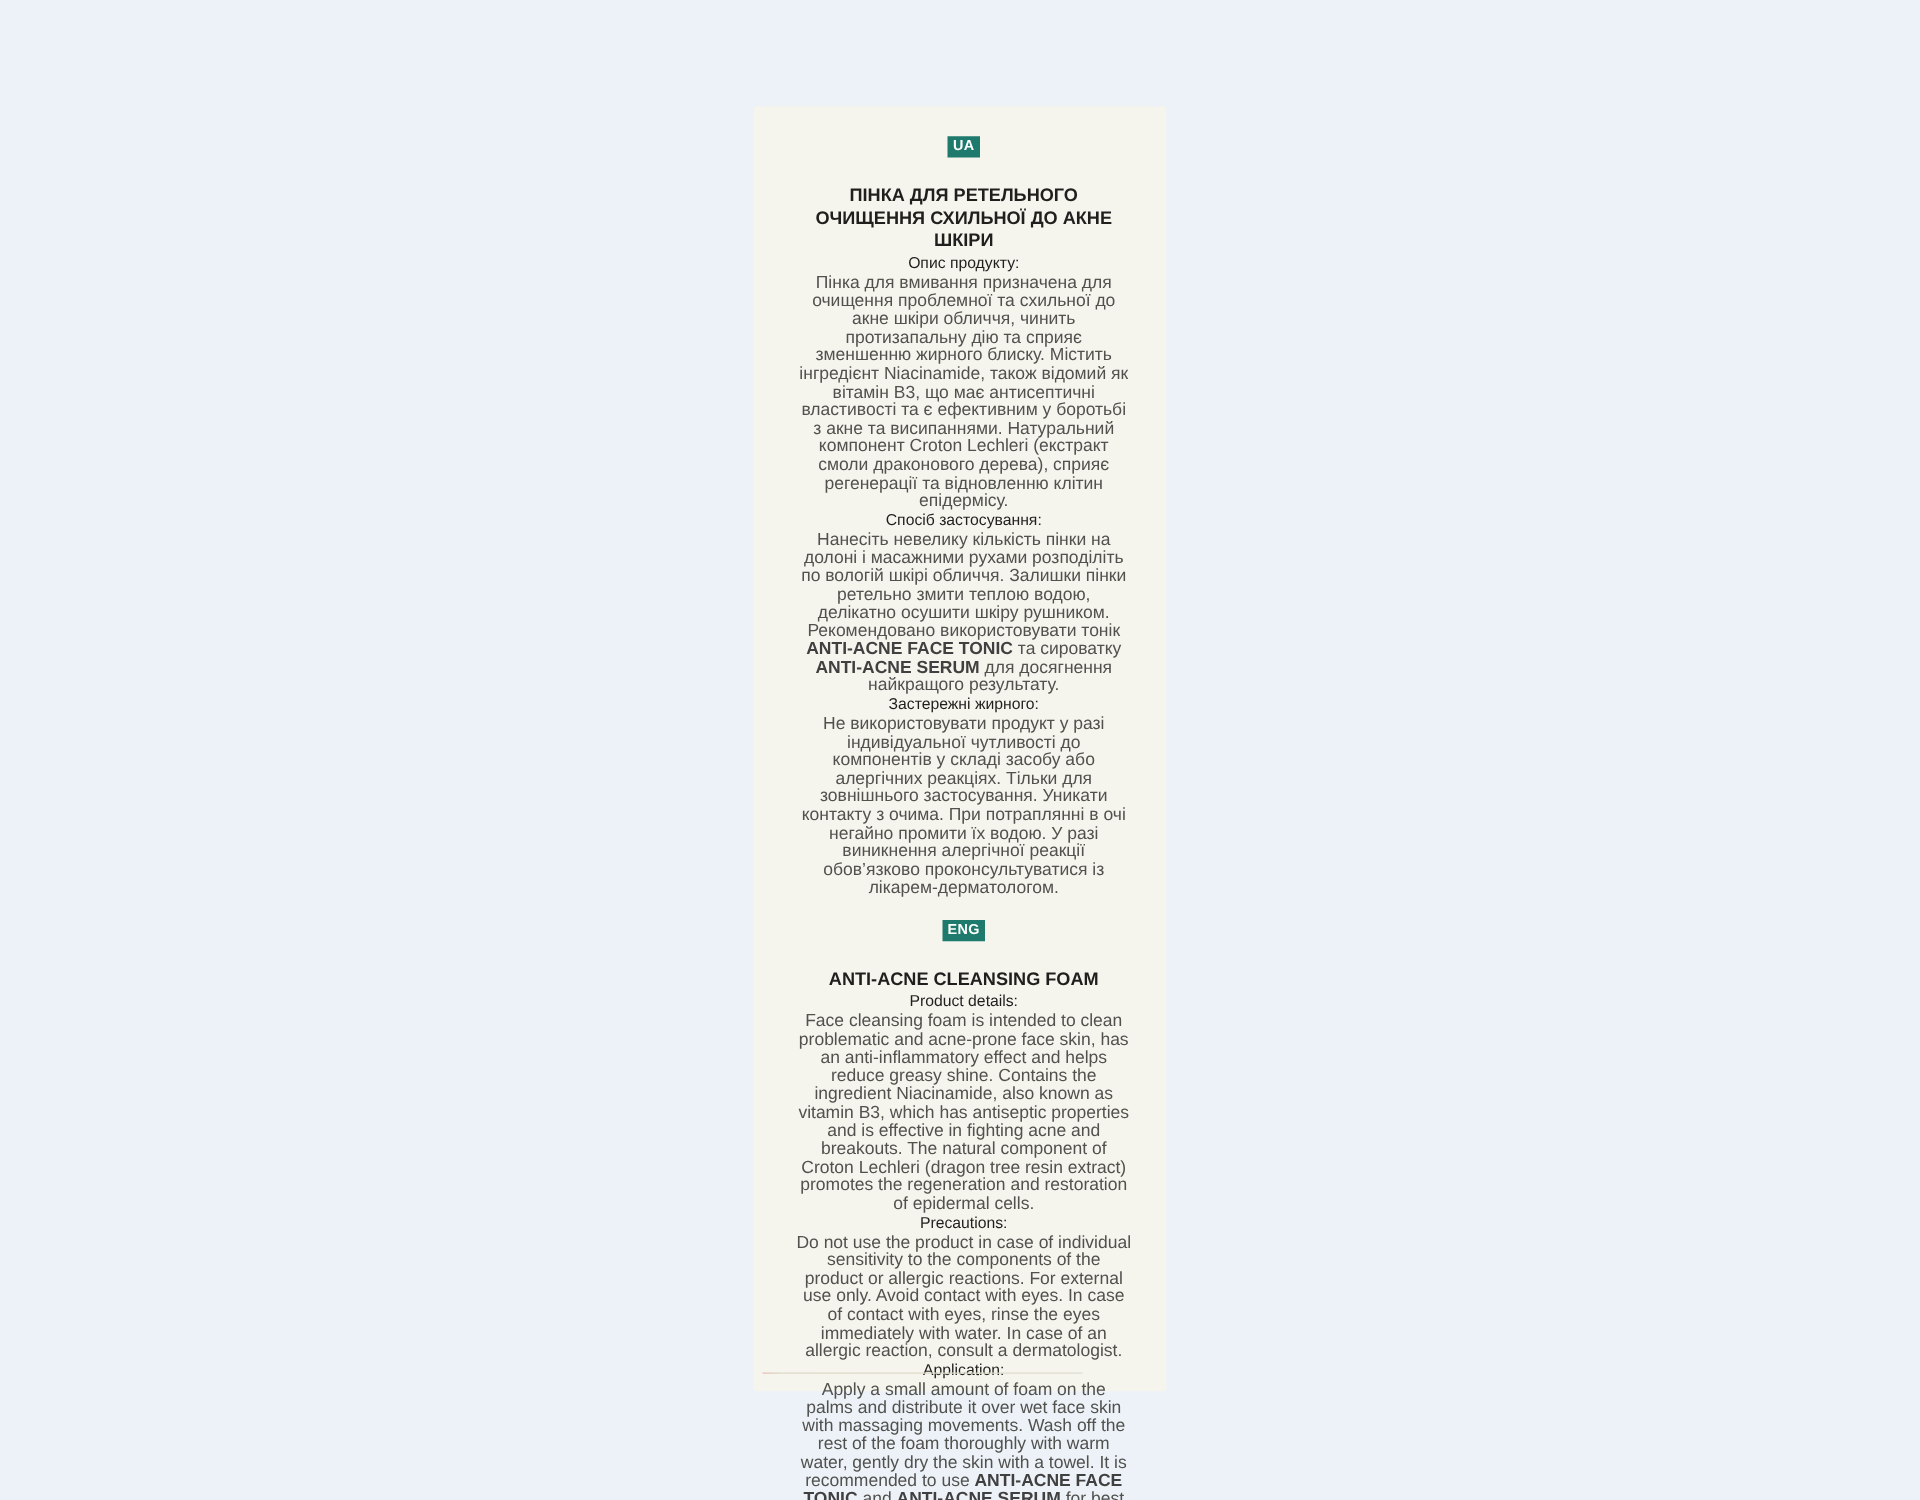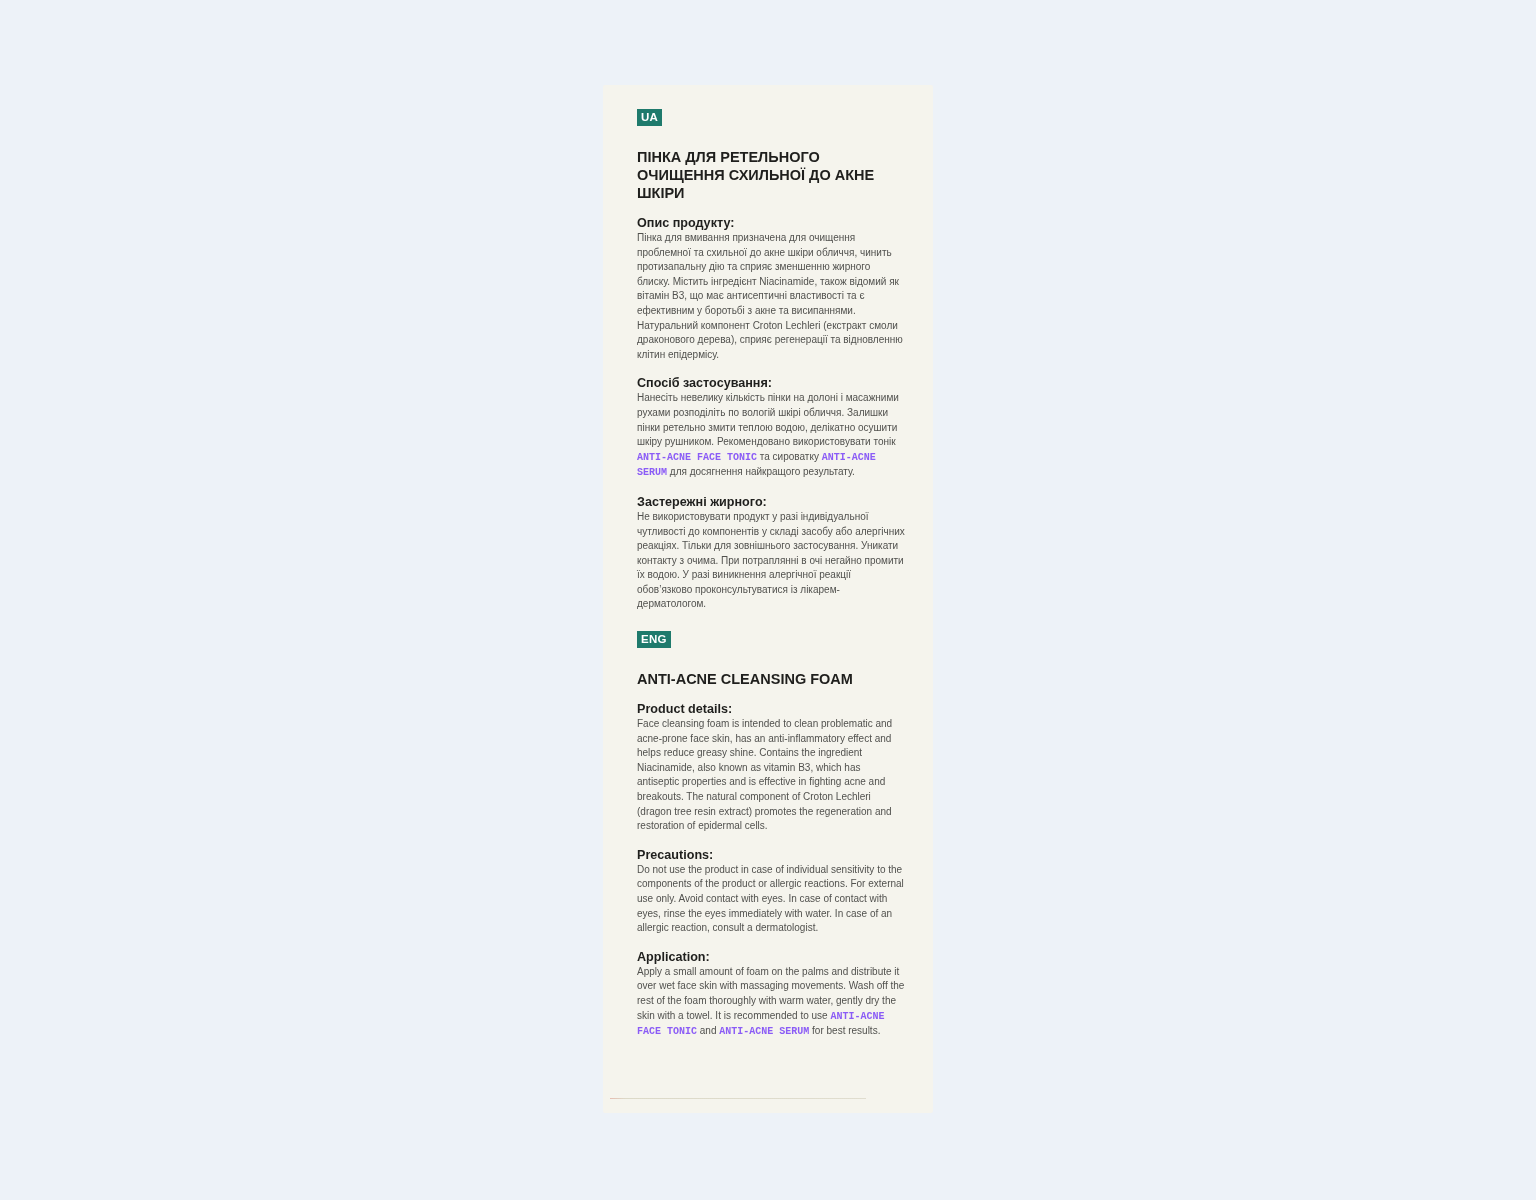--- a/index.html
+++ b/index.html
@@ -1,15 +1,15 @@
 <!DOCTYPE html>
 <html><head>
 <meta charset="utf-8">
 <style>
-  * { margin: 0; padding: 0; box-sizing: border-box; }
+  * { margin: 0; padding: 0; box-sizing: border-box; text-align: center; }
   html, body {
     width: 1536px;
     height: 1200px;
     background: #edf2f8;
     font-family: "Liberation Sans", sans-serif;
     overflow: hidden;
   }
   .panel {
     position: absolute;
     left: 603px;
@@ -33,32 +33,32 @@
   .lang-title {
     margin-top: 22px;
     font-size: 14.5px;
     font-weight: bold;
     line-height: 18px;
     color: #1f1f1d;
     max-width: 275px;
   }
   .section { max-width: 272px; }
   .section-heading {
-    margin-top: 14px;
+    margin-top: 1px;
     font-size: 12.6px;
-    font-weight: bold;
+    font-weight: normal;
     line-height: 15px;
     color: #1f1f1d;
   }
   .section-body {
-    font-size: 10px;
+    font-size: 14px;
     line-height: 14.6px;
     color: #51514e;
   }
-  .section-body b { color: #8b5cf6; font-family: Liberation Mono, monospace; }
+  .section-body b { color: #404040; }
   .eng-badge-row { margin-top: 17px; }
   .divider {
     position: absolute;
     left: 7px;
     bottom: 14px;
     width: 256px;
     height: 1px;
     background: linear-gradient(to right, #e6beb2 0%, #dcd9c8 6%, #e0ddcf 100%);
   }
 </style>

